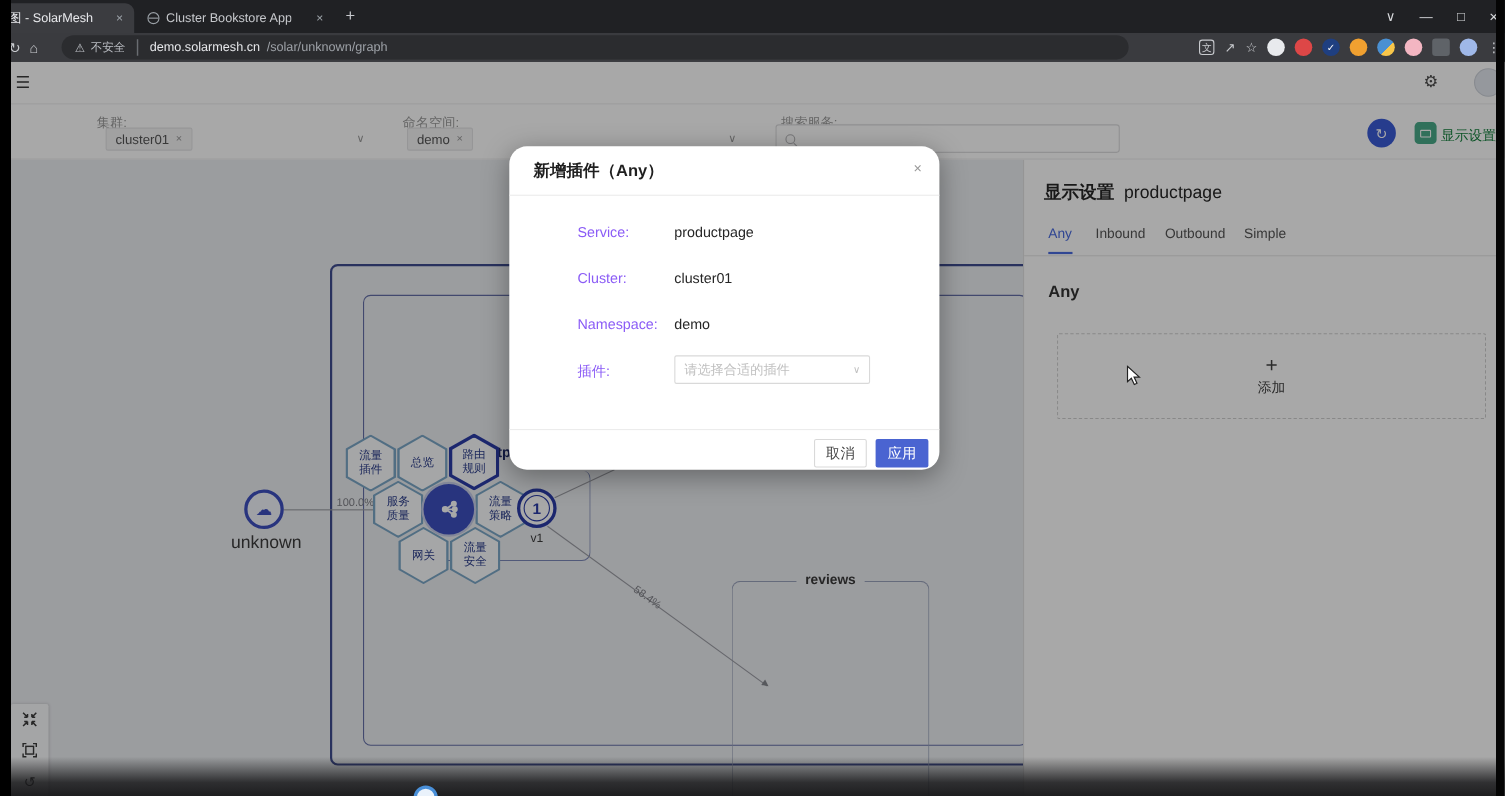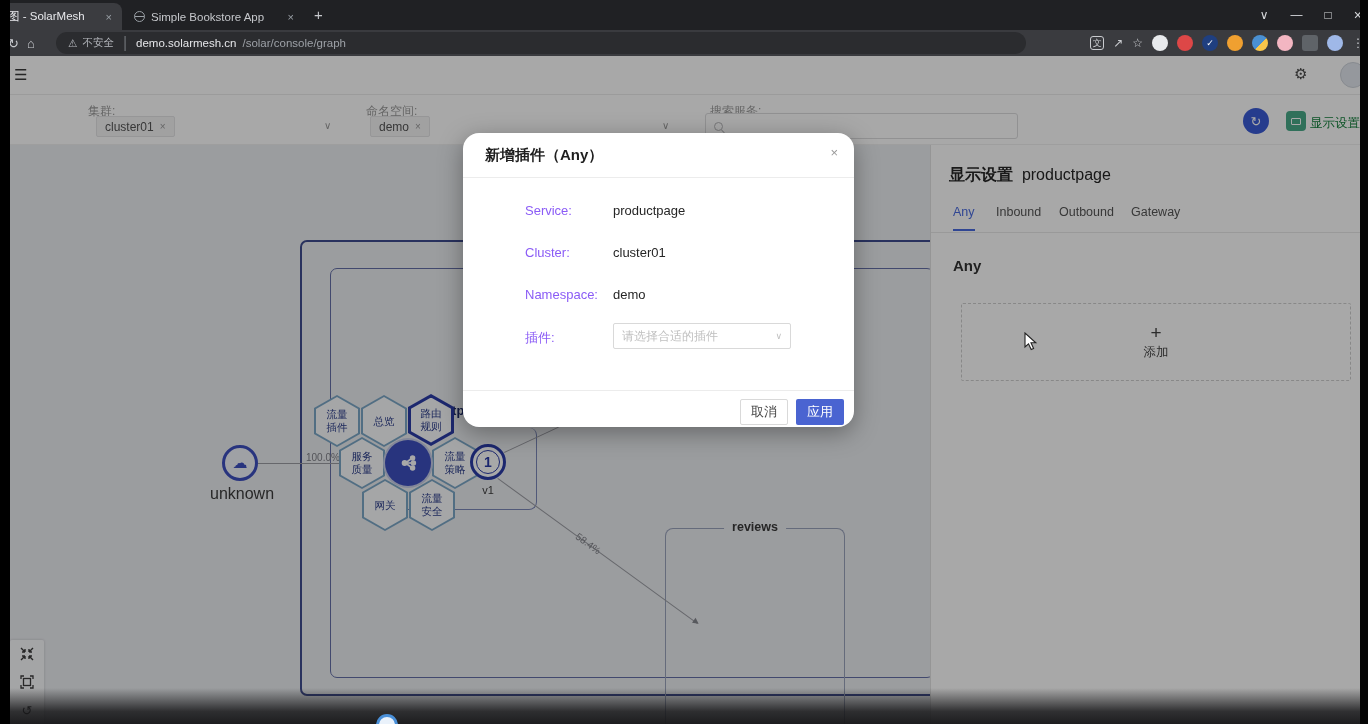--- a/index.html
+++ b/index.html
@@ -160,42 +160,42 @@
 <body>
 
 <div class="chrome">
   <div class="tabbar">
     <div class="tab active" style="left:0;width:122px">
       <span class="tab-title">图 - SolarMesh</span>
       <span class="tclose">×</span>
     </div>
     <div class="tab" style="left:126px;width:178px">
       <span class="globe"></span>
-      <span class="tab-title">Simple Bookstore App</span>
+      <span class="tab-title">Cluster Bookstore App</span>
       <span class="tclose">×</span>
     </div>
     <span class="newtab">+</span>
     <div class="winctl">
       <span>∨</span>
       <span>—</span>
       <span>□</span>
       <span style="font-size:14px">×</span>
     </div>
   </div>
   <div class="toolbar">
     <span class="nav-ic">↻</span>
     <span class="nav-ic">⌂</span>
     <div class="omnibox">
       <span class="sec">
           <span>⚠</span>
         <span>不安全</span>
         </span>
       <span class="sep">|</span>
       <span class="host">demo.solarmesh.cn</span>
-        <span class="path">/solar/console/graph</span>
+        <span class="path">/solar/unknown/graph</span>
     </div>
     <div class="tb-right">
       <span class="translate">文</span>
       <span class="tb-ic">↗</span>
       <span class="tb-ic">☆</span>
       <span class="xic" style="background:#e8eaed"></span>
       <span class="xic" style="background:#dd4747"></span>
       <span class="xic" style="background:#1f3f80">✓</span>
       <span class="xic" style="background:#f0a030"></span>
       <span class="xic" style="background:linear-gradient(135deg,#4a90d2 55%,#f8c64a 55%)"></span>
@@ -344,21 +344,21 @@
         </g>
       </svg>
     <span class="ct-ic">↺</span>
   </div>
 
   <div class="panel">
     <div class="p-title"><b>显示设置</b>&nbsp;&nbsp;<span>productpage</span></div>
     <span class="p-tab on" style="left:22px">Any</span>
     <span class="p-tab" style="left:65px">Inbound</span>
     <span class="p-tab" style="left:128px">Outbound</span>
-    <span class="p-tab" style="left:200px">Gateway</span>
+    <span class="p-tab" style="left:200px">Simple</span>
     <div class="p-underline"></div>
     <div class="p-divider"></div>
     <div class="p-section">Any</div>
     <div class="addbox">
       <span class="plus">+</span>
       <span class="albl">添加</span>
     </div>
   </div>
 
   <div class="app-header">

